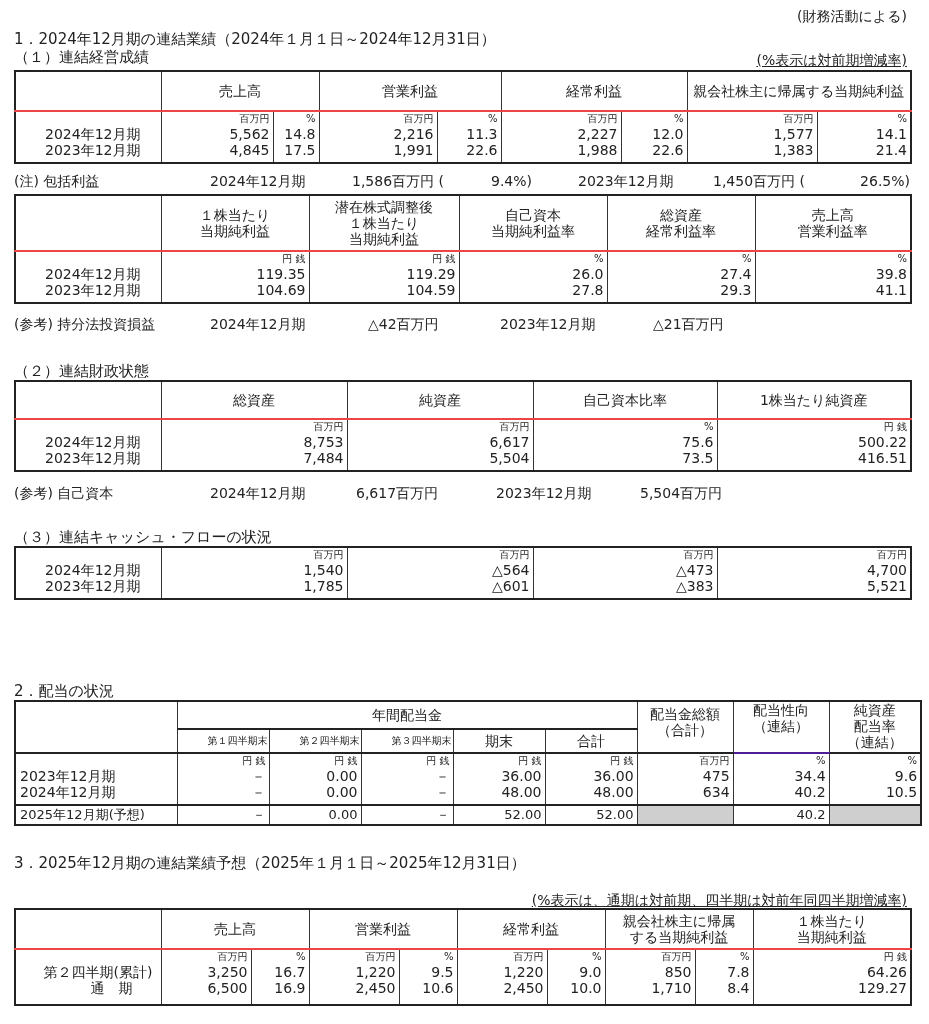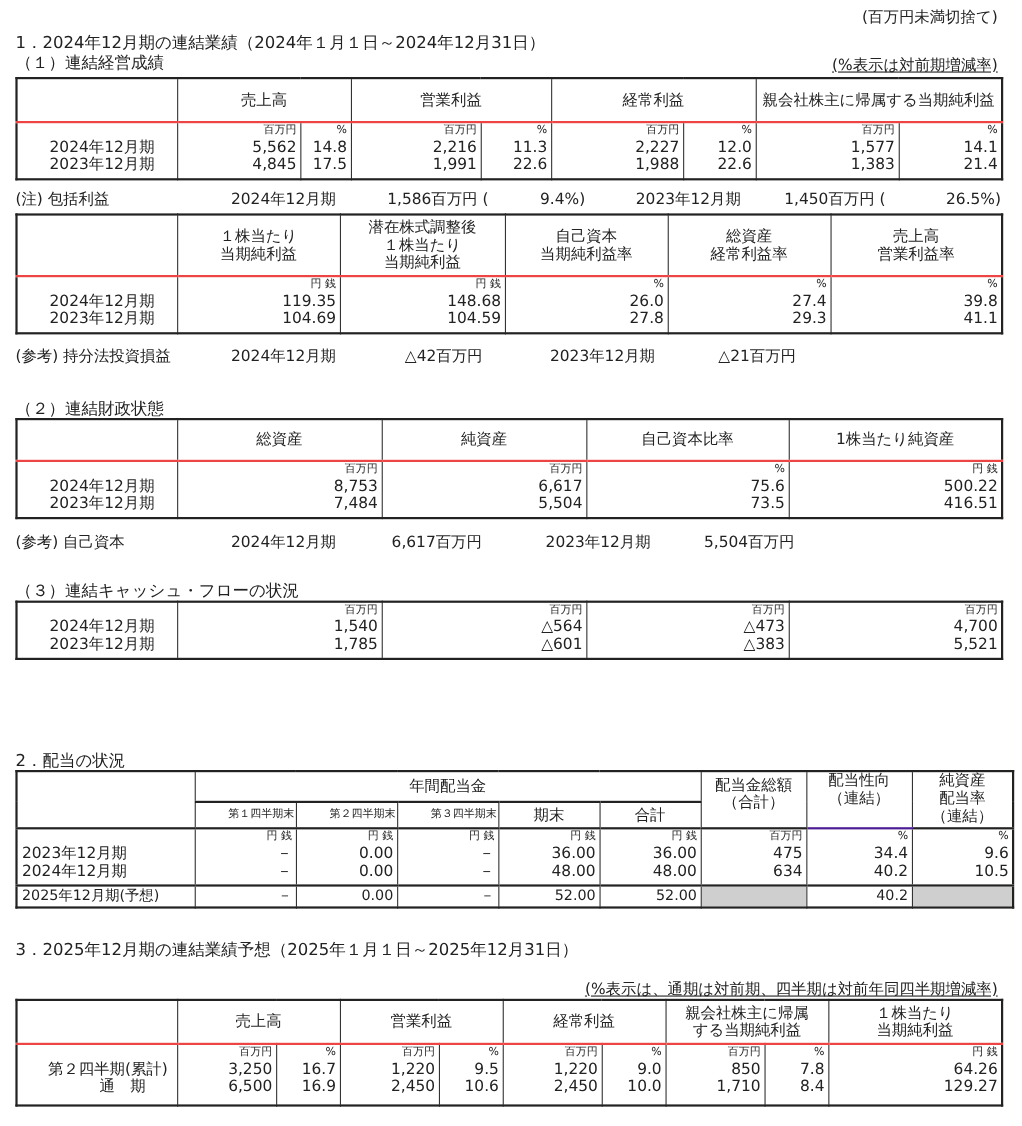--- a/index.html
+++ b/index.html
@@ -20,21 +20,21 @@
   .v { display:block; font-size:14px; line-height:16px; }
   tr.thick-top td { border-top:2px solid #222; }
   tr.thick-bot td { border-bottom:2px solid #ef4444; }
   .outer { border:2px solid #222; }
   td.gray { background:#cfcfcf; }
   td.sm { font-size:10px; text-align:right; padding:0 1px;font-family:Liberation Serif, serif; }
 </style>
 </head>
 <body>
 
-<div class="abs txt" style="right:22px; top:8px;">(百万円未満切捨て)</div>
+<div class="abs txt" style="right:22px; top:8px;">(財務活動による)</div>
 
 <div class="abs title" style="left:14px; top:30px;">1．2024年12月期の連結業績（2024年１月１日～2024年12月31日）</div>
 <div class="abs title" style="left:14px; top:48px;">（１）連結経営成績</div>
 <div class="abs txt" style="right:22px; top:52px; text-decoration:underline;">(%表示は対前期増減率)</div>
 
 <table class="outer" style="left:14px; top:70px; width:896px;">
   <colgroup>
     <col style="width:146px">
       <col style="width:112px">
       <col style="width:46px">
@@ -151,21 +151,21 @@
           <span class="v">2024年12月期</span>
           <span class="v">2023年12月期</span>
         </td>
     <td class="num">
           <span class="unit">円 銭</span>
           <span class="v">119.35</span>
           <span class="v">104.69</span>
         </td>
     <td class="num">
           <span class="unit">円 銭</span>
-          <span class="v">148.68</span>
+          <span class="v">119.29</span>
           <span class="v">104.59</span>
         </td>
     <td class="num">
           <span class="unit">%</span>
           <span class="v">26.0</span>
           <span class="v">27.8</span>
         </td>
     <td class="num">
           <span class="unit">%</span>
           <span class="v">27.4</span>

